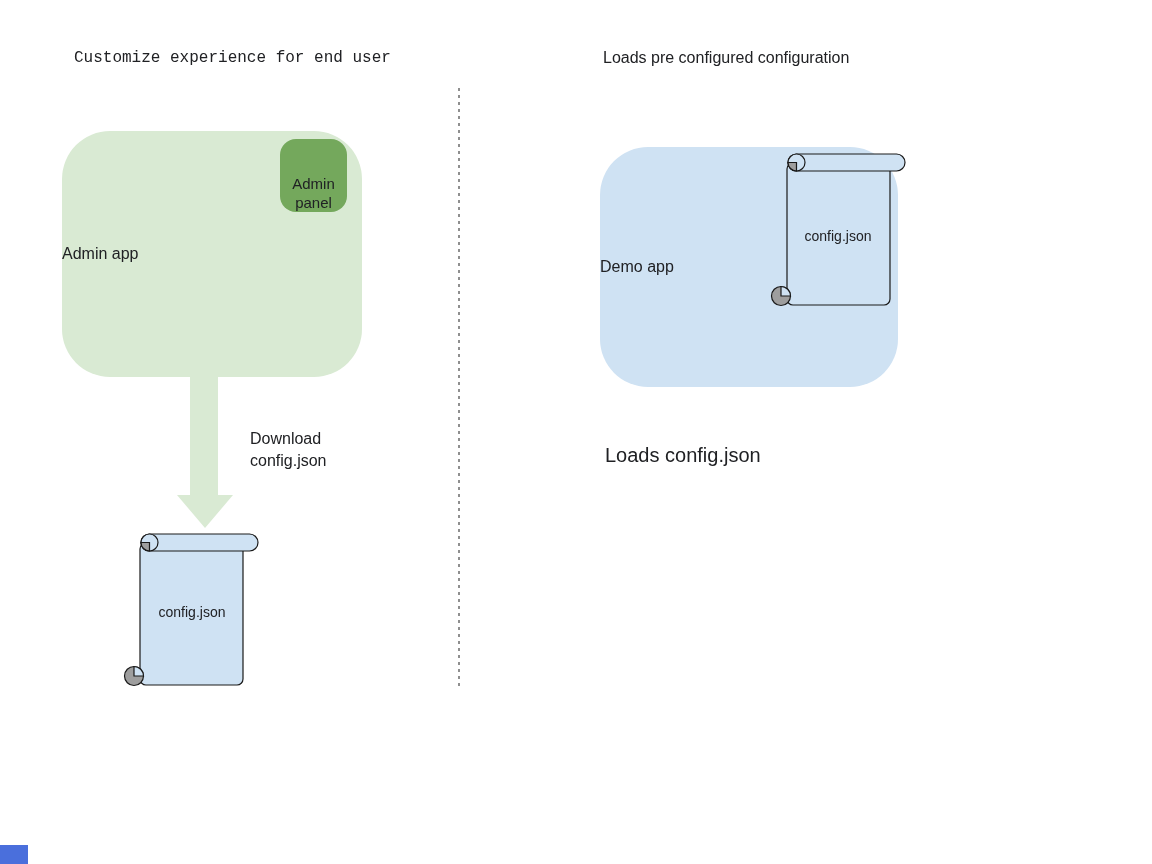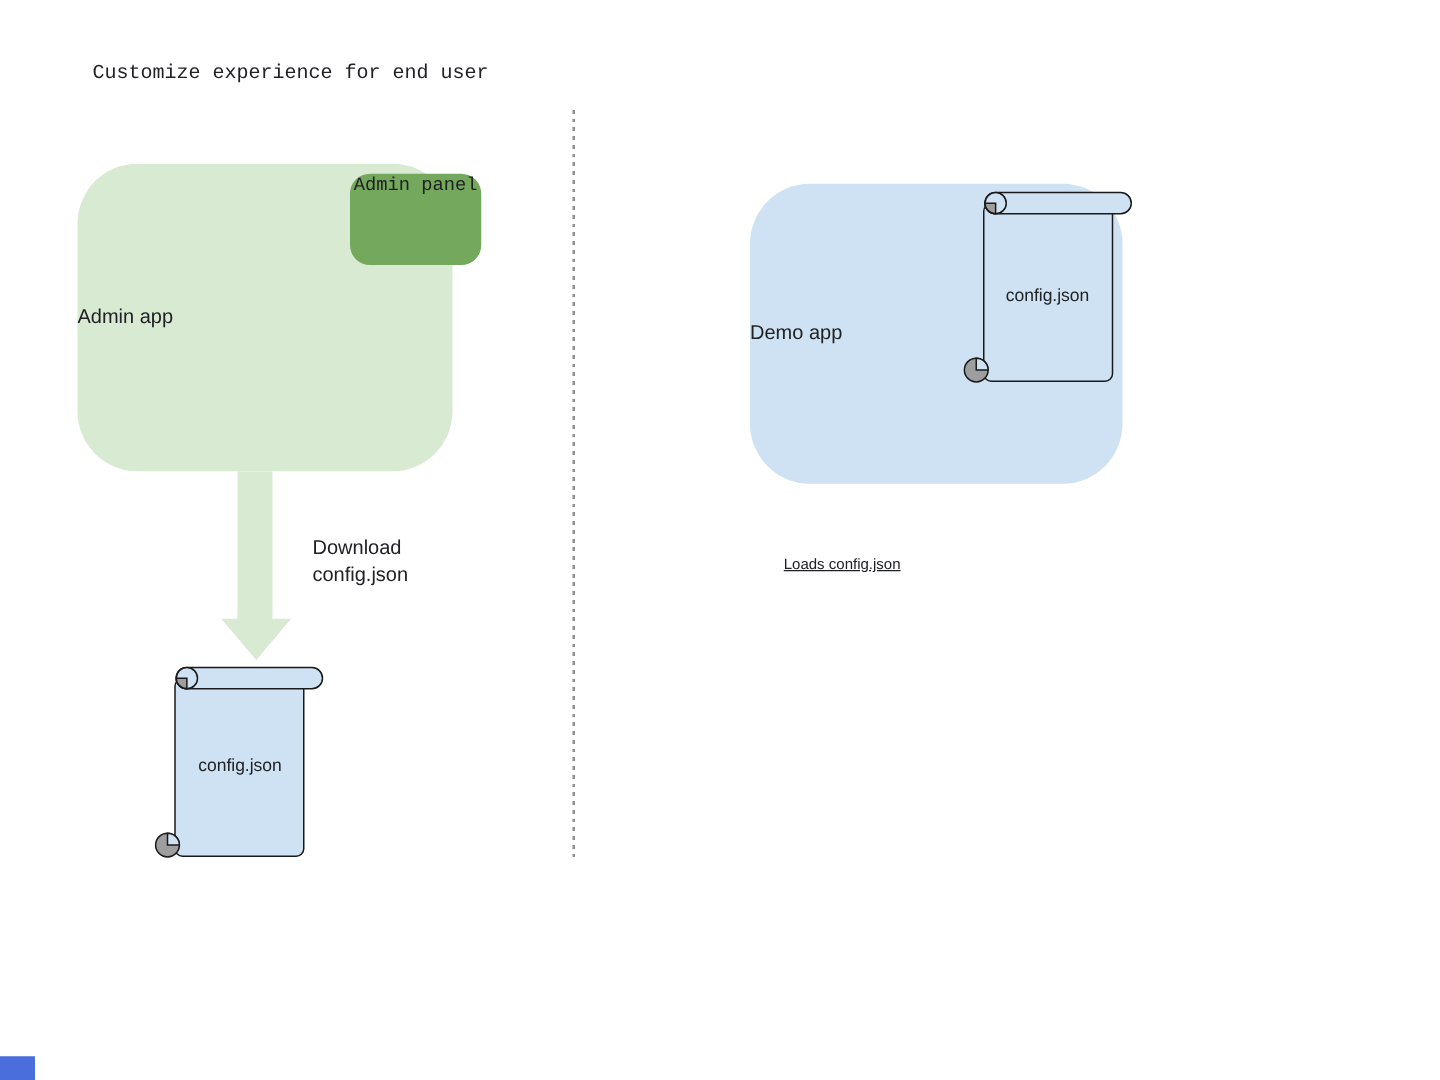--- a/index.html
+++ b/index.html
@@ -6,30 +6,30 @@
   .canvas{
     position:relative;width:1152px;height:864px;background:#fff;overflow:hidden;
     font-family:"Liberation Sans","DejaVu Sans",sans-serif;color:var(--text-dark,#202124);
   }
   .abs{position:absolute;}
   .section-title{font-size:16px;line-height:20px;white-space:nowrap;}
   .app-box{border-radius:48px;}
   .admin-app-box{left:62px;top:131px;width:300px;height:246px;background:var(--app-box-green);}
   .demo-app-box{left:600px;top:147px;width:298px;height:240px;background:var(--demo-box-blue);}
   .admin-panel-box{
-    left:280px;top:139px;width:105px;height:73px;border-radius:16px;
-    background:var(--panel-green);display:flex;align-items:flex-start;justify-content:center;
-    text-align:center;font-size:15px;line-height:19px;font-family:Liberation Mono, monospace;
+    left:280px;top:139px;width:67px;height:73px;border-radius:16px;
+    background:var(--panel-green);display:flex;align-items:flex-end;justify-content:center;
+    text-align:center;font-size:15px;line-height:19px;
   }
   .box-label{font-size:16px;text-align:left;}
   .admin-app-label{left:62px;top:245px;width:300px;}
   .demo-app-label{left:600px;top:258px;width:200px;}
   .arrow-svg{left:175px;top:377px;}
   .arrow-label{left:250px;top:428px;font-size:16px;line-height:22px;white-space:pre-line;}
-  .caption-label{left:627px;top:444px;font-size:12px;text-decoration:underline;}
+  .caption-label{left:605px;top:444px;font-size:20px;}
   .divider{
     left:458px;top:88px;width:2px;height:599px;
     background:repeating-linear-gradient(to bottom,var(--divider-gray) 0 3px,transparent 3px 7px);
   }
   .scroll-svg-left{left:123px;top:530px;}
   .scroll-svg-right{left:770px;top:150px;}
   .scroll-label{font-size:14px;text-align:center;}
   .scroll-label-left{left:140px;top:604px;width:104px;}
   .scroll-label-right{left:788px;top:228px;width:100px;}
   .scroll-fill{fill:var(--scroll-blue);stroke:#1a1a1a;stroke-width:1.2;}
@@ -64,20 +64,21 @@
     <circle class="curl-gray" cx="11" cy="146" r="9.5"></circle>
     <path class="scroll-fill" d="M11 146 L20.5 146 A9.5 9.5 0 0 0 11 136.5 Z"></path>
     <rect class="scroll-fill" x="18" y="4" width="117" height="17" rx="8.5"></rect>
     <circle class="scroll-fill" cx="26.5" cy="12.5" r="8.5"></circle>
     <path class="curl-gray" d="M26.5 12.5 L18 12.5 A8.5 8.5 0 0 0 26.5 21 Z"></path>
   </svg>
   <div class="abs scroll-label scroll-label-left">config.json</div>
 
   <div class="abs divider"></div>
 
+  <div class="abs section-title" style="left:603px;top:48px;">Loads pre configured configuration</div>
 
   <div class="abs app-box demo-app-box"></div>
 
   <div class="abs box-label demo-app-label">Demo app</div>
 
   <svg class="abs scroll-svg-right" width="137" height="157" viewBox="0 0 137 157">
     <rect class="scroll-fill" x="17" y="13" width="103" height="142" rx="6"></rect>
     <circle class="curl-gray" cx="11" cy="146" r="9.5"></circle>
     <path class="scroll-fill" d="M11 146 L20.5 146 A9.5 9.5 0 0 0 11 136.5 Z"></path>
     <rect class="scroll-fill" x="18" y="4" width="117" height="17" rx="8.5"></rect>

